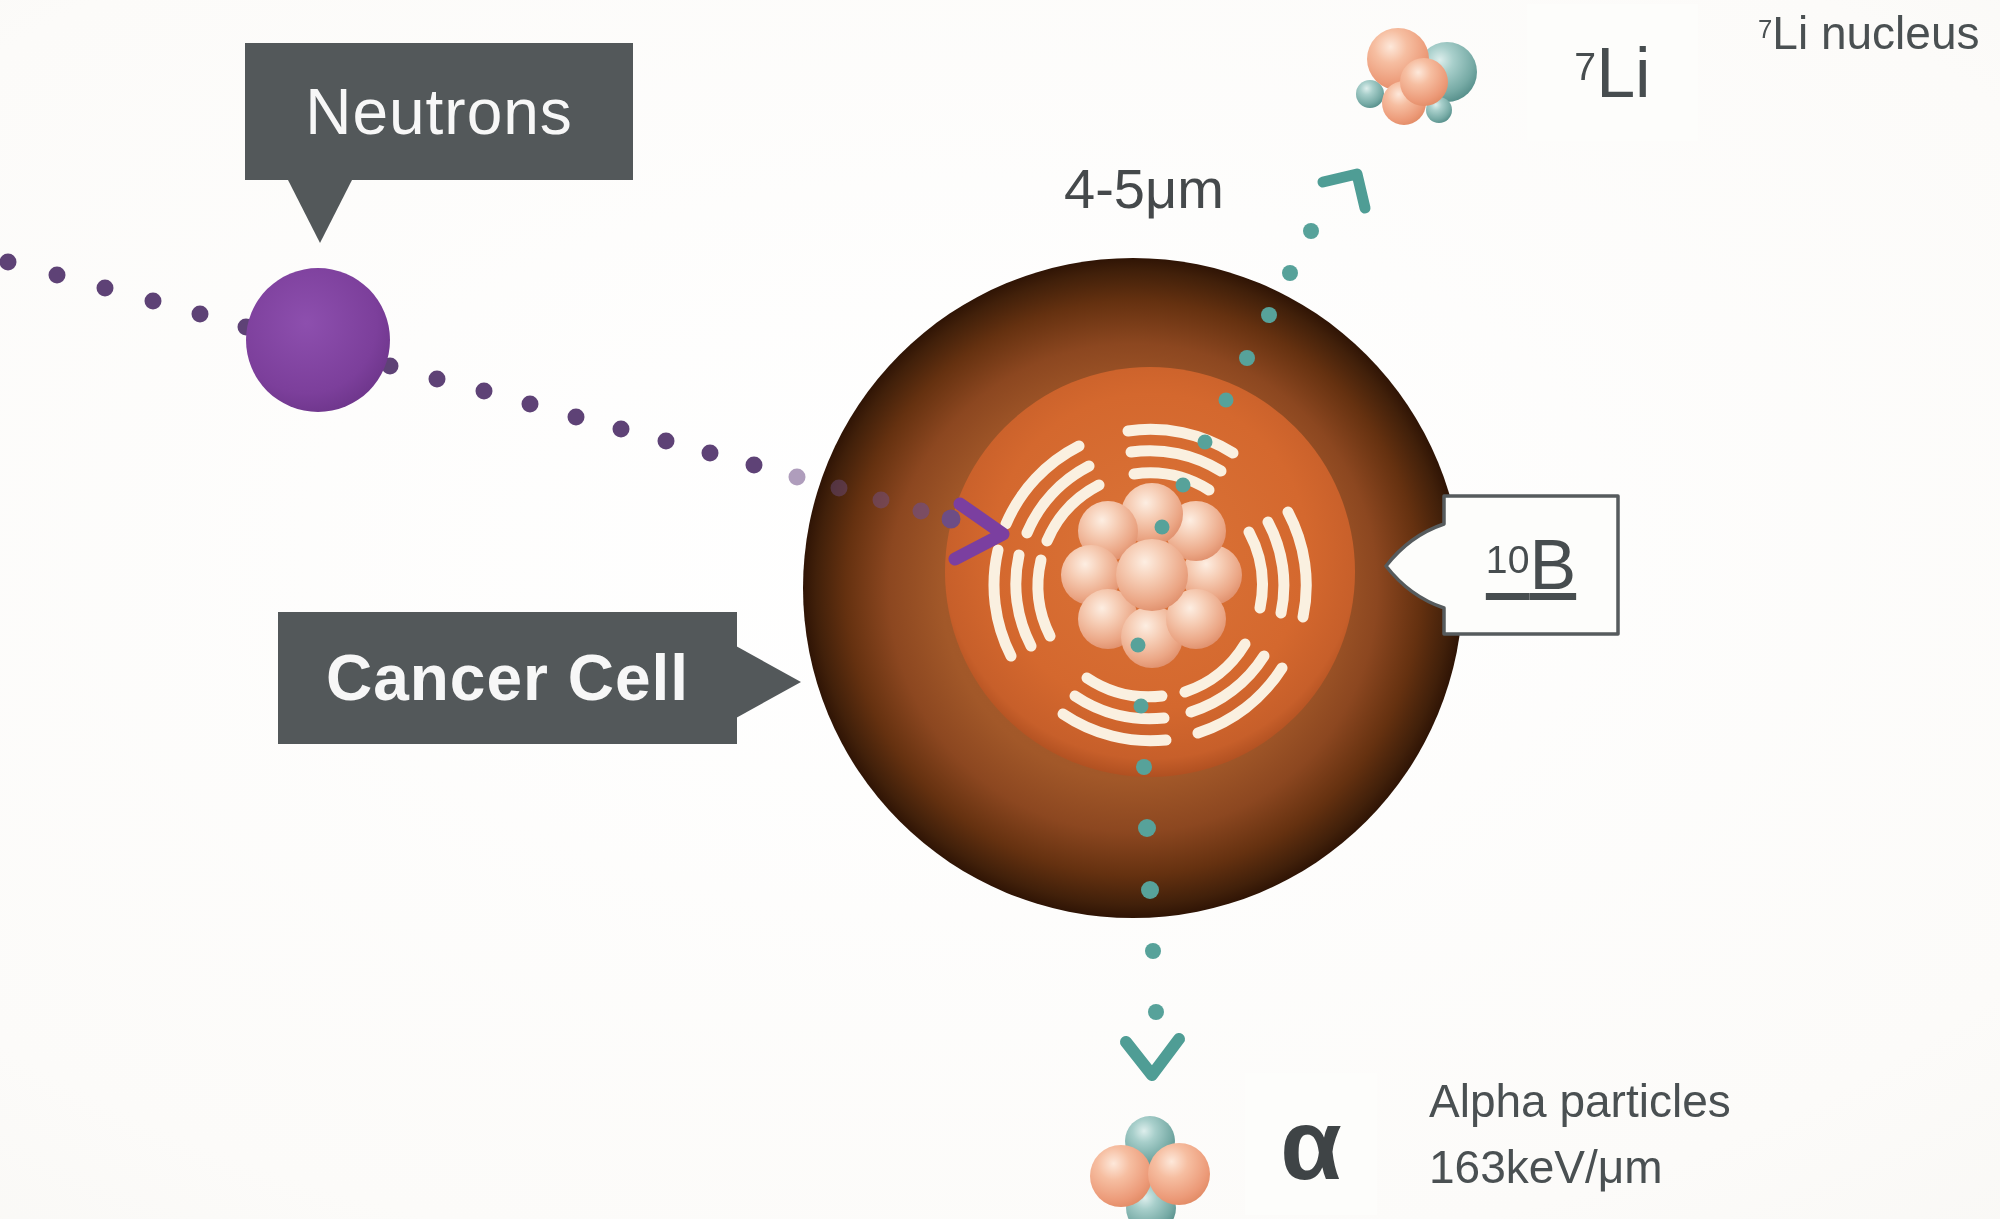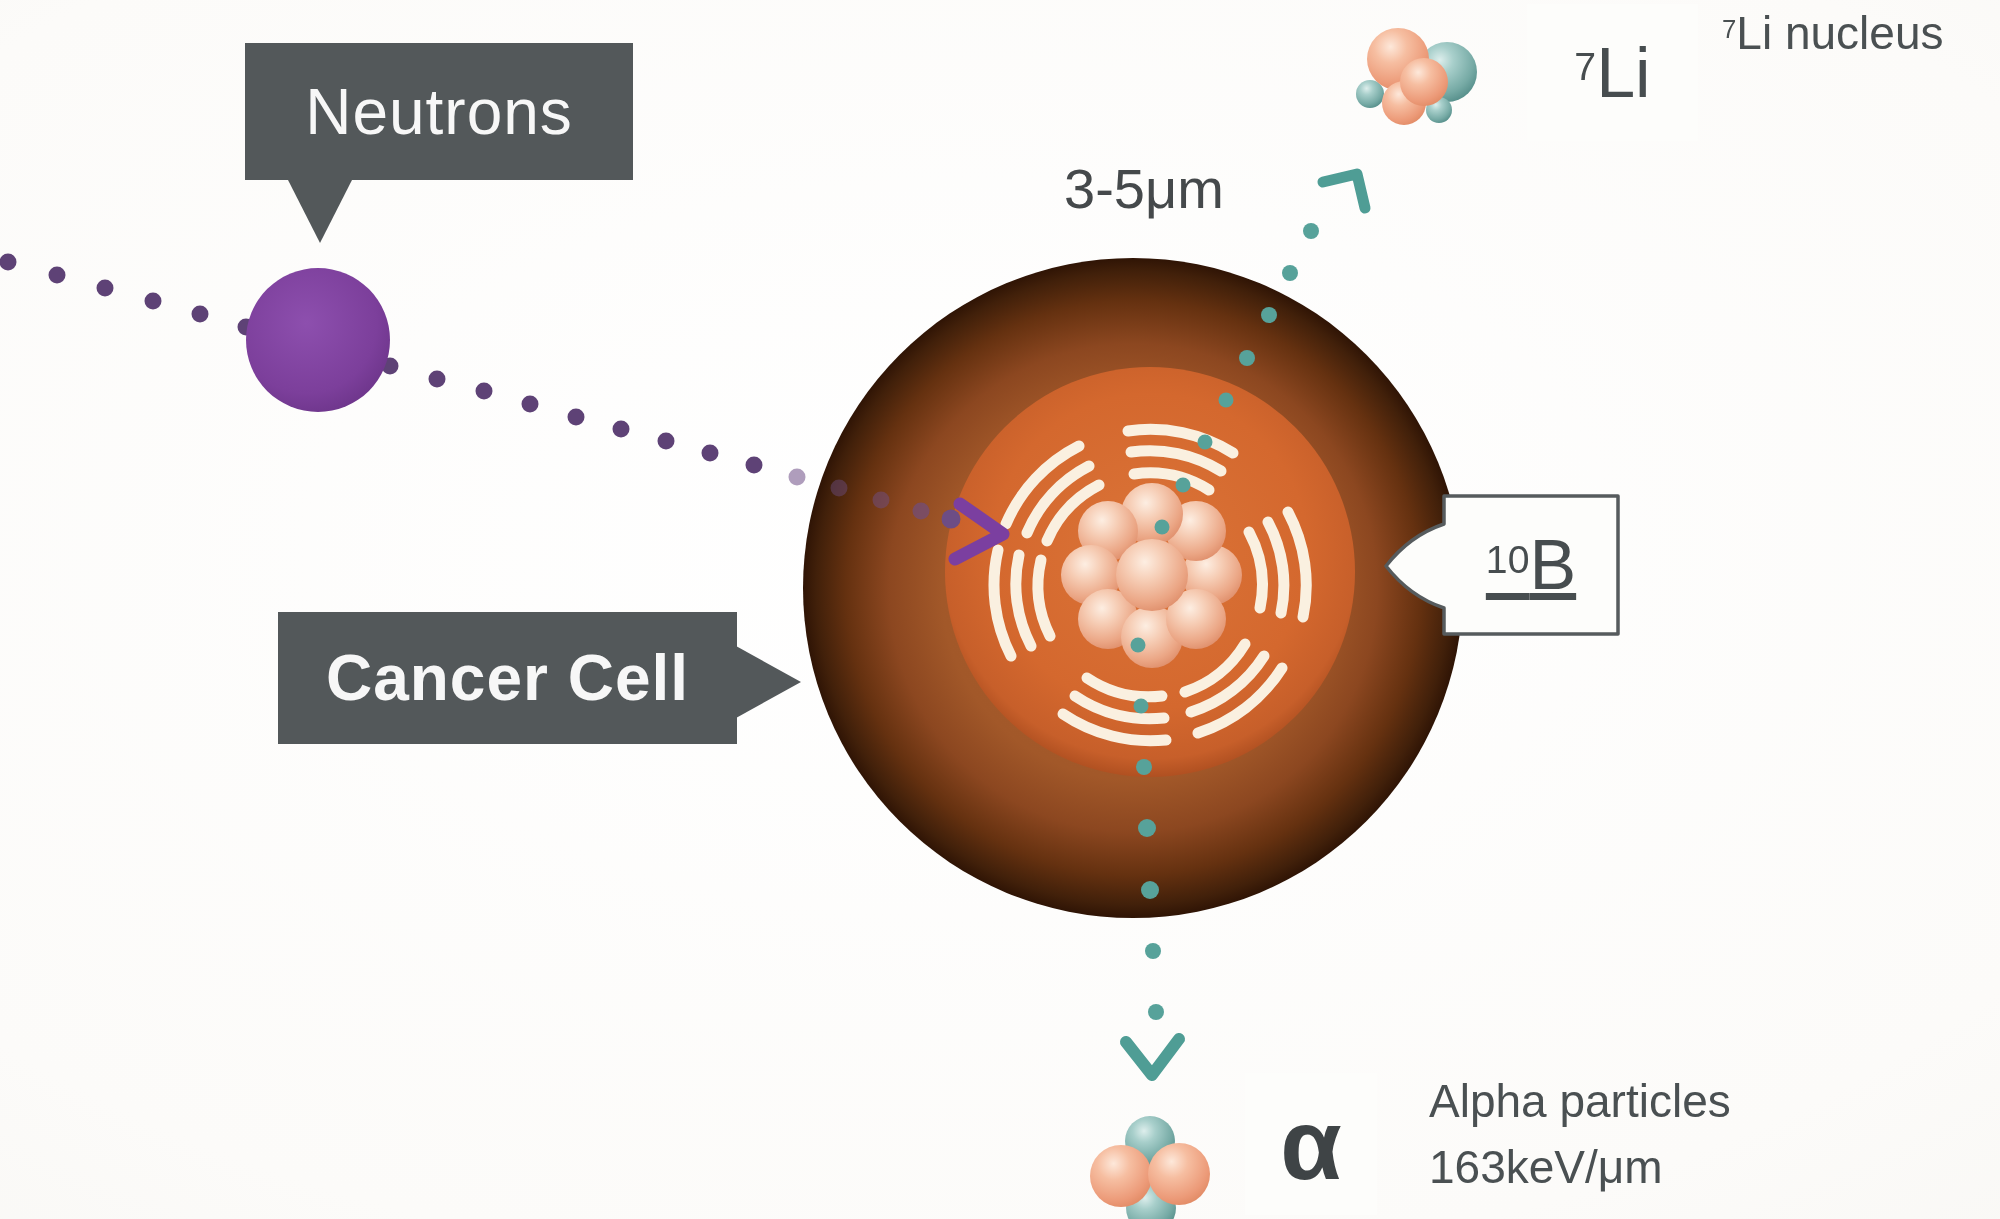--- a/index.html
+++ b/index.html
@@ -192,32 +192,32 @@
     <span>Neutrons</span>
   </div>
   <div class="tri tri-down" style="left:287px;top:178px;"></div>
 
   <div class="callout" style="left:278px;top:612px;width:459px;height:132px;font-weight:bold;">
     <span>Cancer Cell</span>
   </div>
   <div class="tri tri-right" style="left:736px;top:646px;"></div>
 
   <div class="annotation" style="left:1064px;top:156px;">
-    <span>3-5μm</span>
+    <span>4-5μm</span>
   </div>
 
   <div class="symtext" style="left:1444px;top:496px;width:174px;height:138px;">
     <span class="b-symbol"><span class="sup">10</span><span>B</span></span>
   </div>
 
   <div class="symbox" style="left:1527px;top:4px;width:171px;height:137px;">
     <span class="li-symbol"><span class="sup">7</span><span>Li</span></span>
   </div>
 
-  <div class="caption" style="left:1722px;top:0px;">
+  <div class="caption" style="left:1758px;top:0px;">
     <div><span class="sup">7</span><span>Li nucleus</span></div>
   </div>
 
   <div class="symbox" style="left:1245px;top:1073px;width:132px;height:142px;">
     <span class="alpha-glyph">α</span>
   </div>
 
   <div class="caption" style="left:1413px;top:1068px;margin-left:16px;">
     <div>Alpha particles</div>
     <div>163keV/μm</div>

